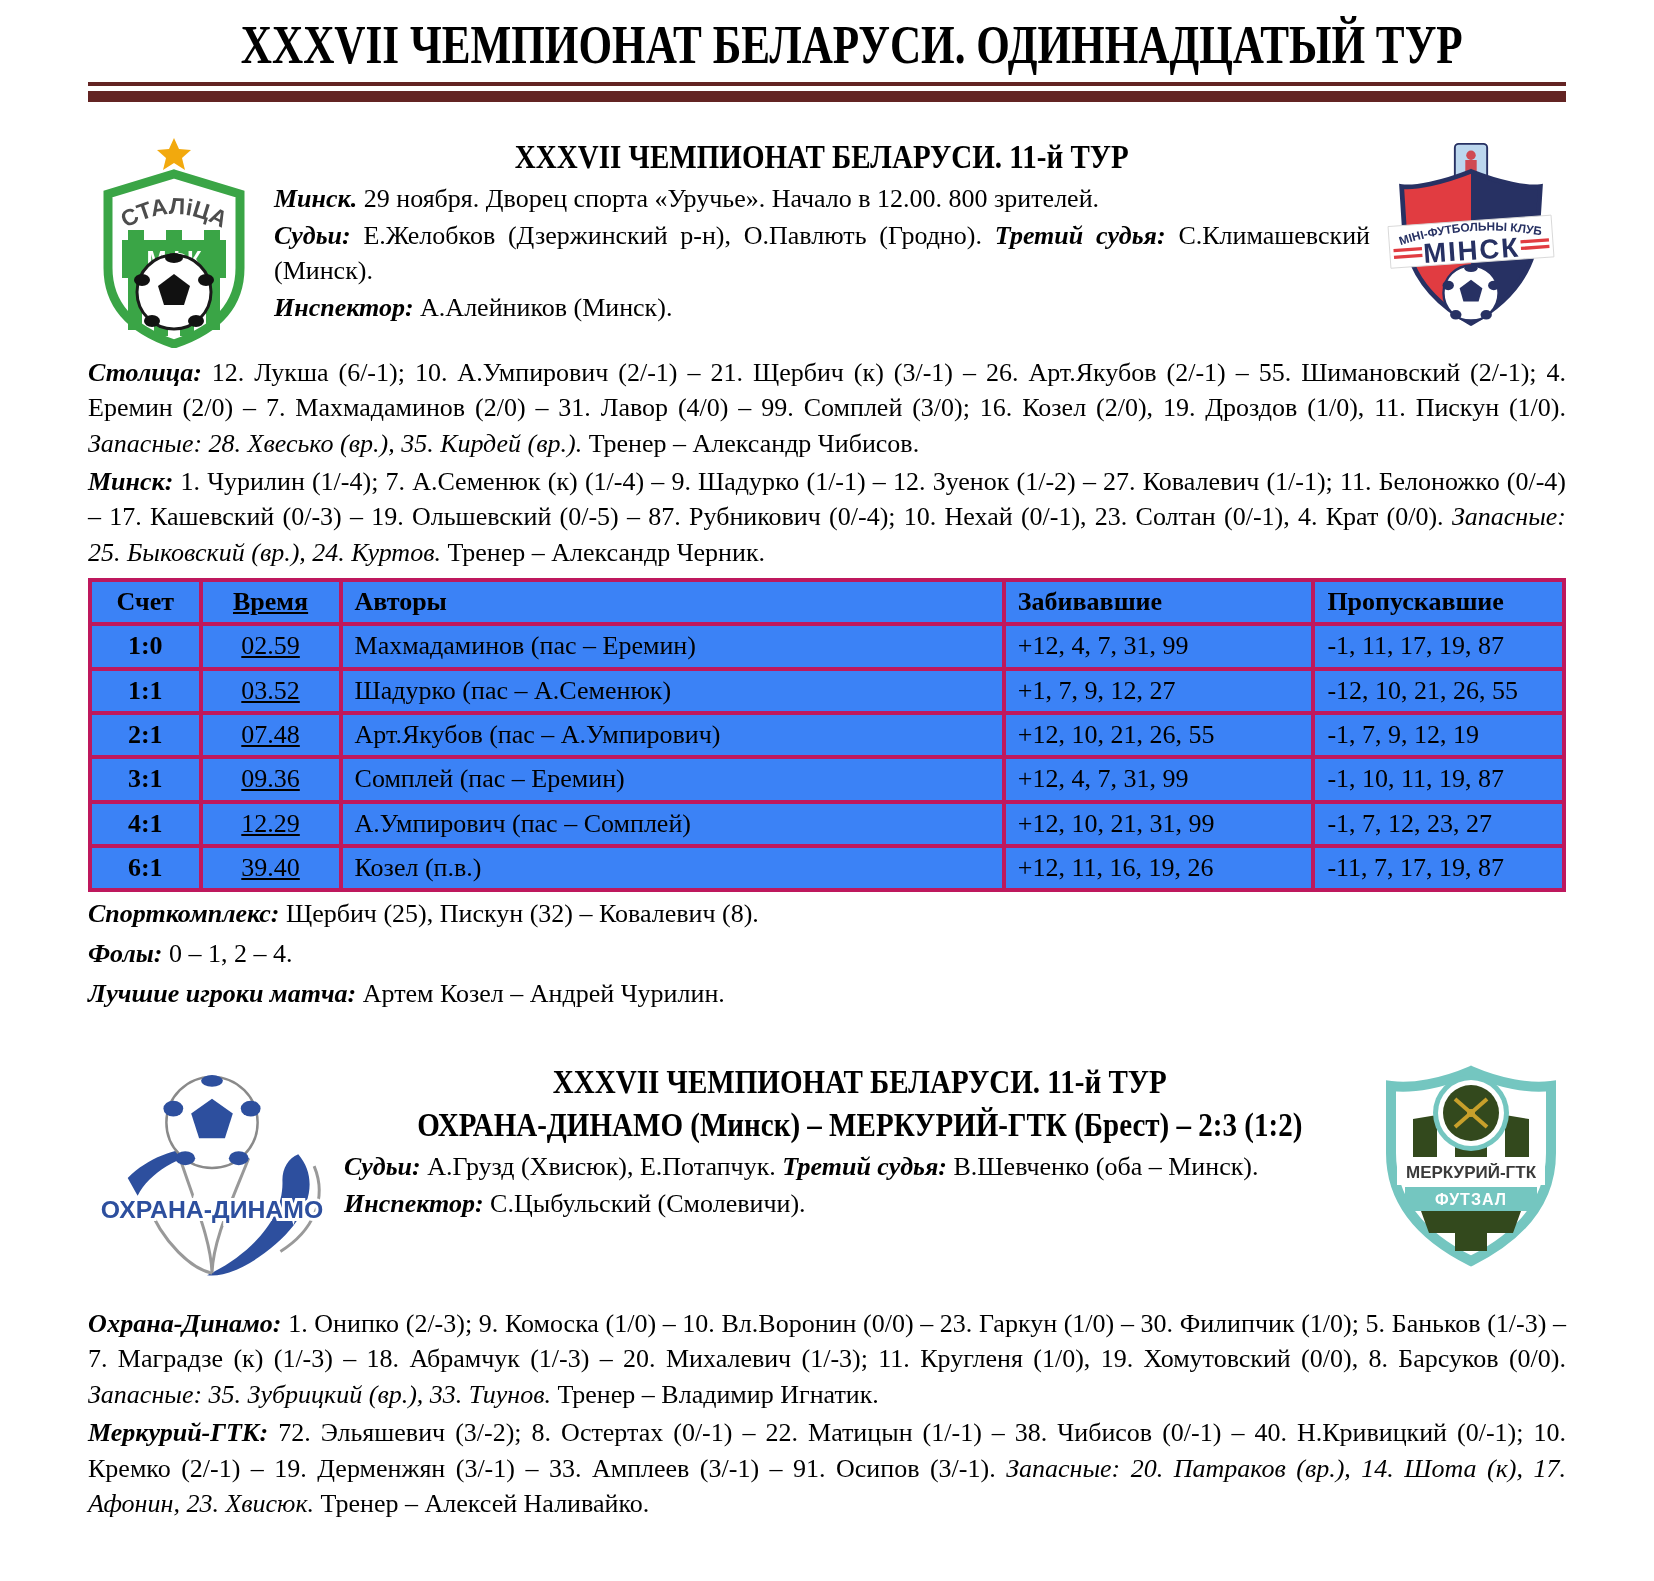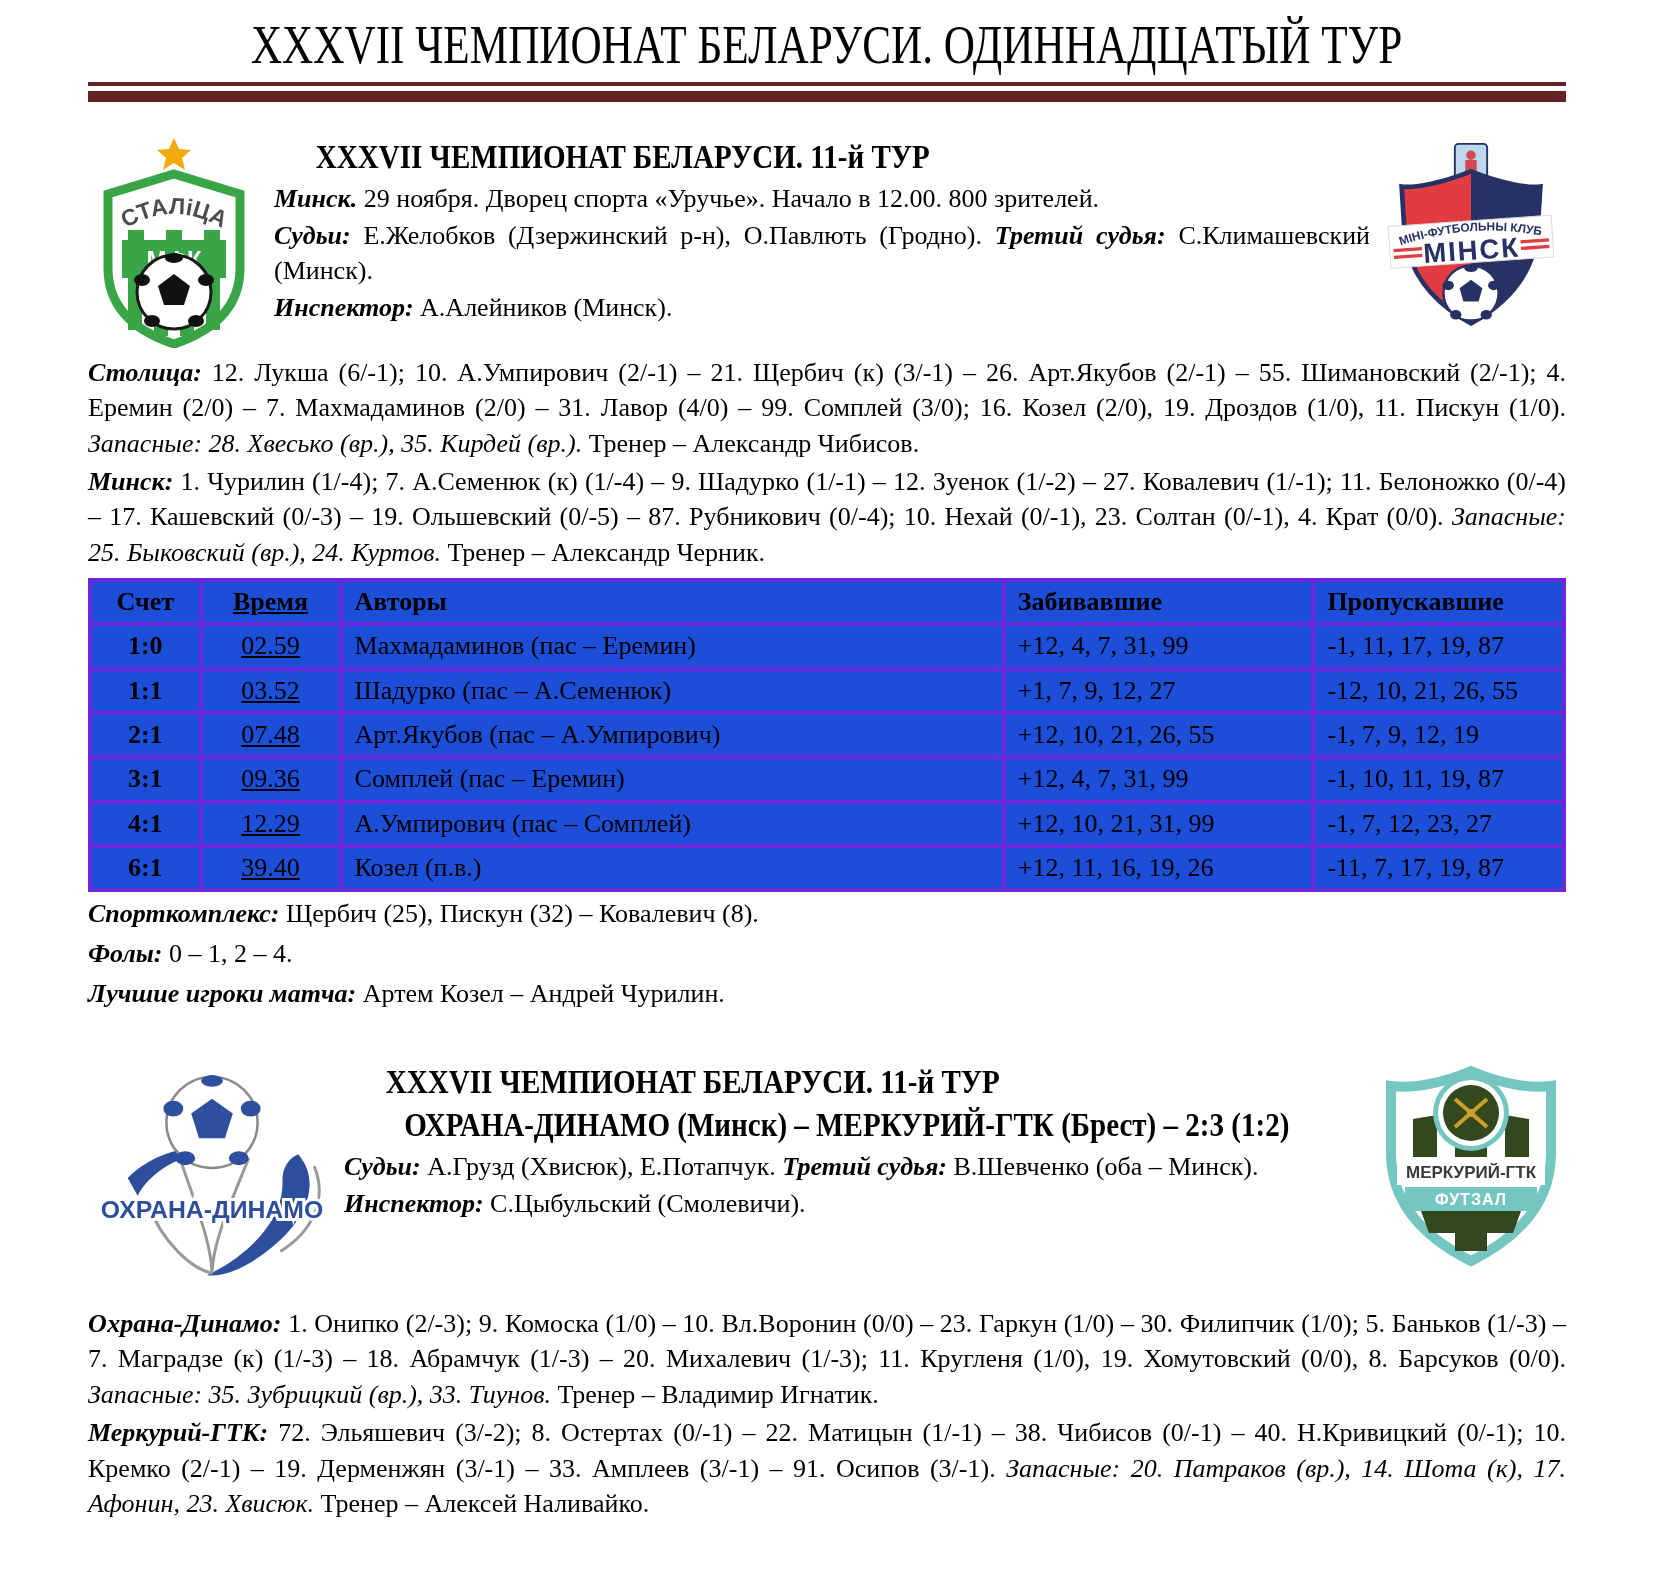--- a/index.html
+++ b/index.html
@@ -1,39 +1,39 @@
 <!DOCTYPE html>
 <html lang="ru"><head>
 <meta charset="utf-8">
 <style>
   html,body { margin:0; padding:0; background:#fff; }
   body { width:1654px; font-family:"Liberation Serif", serif; color:#000; }
   .page { padding:8px 88px 28px 88px; }
 
-  .doc-title { text-align:center; font-weight:normal; font-size:54px; margin:6px 0 4px 0; white-space:nowrap; }
+  .doc-title { font-weight:bold; font-size:54px; margin:6px 0 4px 0; white-space:nowrap; }
   .doc-title .condense { display:inline-block; transform:scaleX(0.80); transform-origin:center; }
   .rule-thin  { height:4px;  background:#632423; margin-top:6px; }
   .rule-thick { height:11px; background:#632423; margin-top:5px; }
 
   .match { margin-top:34px; }
   .match-head { display:flex; align-items:flex-start; }
   .head-center { flex:1 1 auto; min-width:0; padding:0 6px; }
   .logo-box { flex:0 0 auto; }
 
-  .round-title, .match-title { font-weight:bold; font-size:33px; line-height:1.3; white-space:nowrap; }
+  .round-title, .match-title { text-align:center; font-weight:bold; font-size:33px; line-height:1.3; white-space:nowrap; }
   .round-title .condense, .match-title .condense { display:inline-block; transform:scaleX(0.88); transform-origin:center; }
 
   p.info { font-size:26px; line-height:1.35; margin:2px 0; }
   p.justify { text-align:justify; }
   b.lbl { font-weight:bold;font-style:italic; }
 
   p.roster { font-size:26px; line-height:1.36; margin:3px 0; text-align:justify; }
 
   table.goals { width:100%; border-collapse:collapse; margin:8px 0 4px 0; font-size:26px; }
-  table.goals th, table.goals td { background:#1d4ed8; border:4px solid #6d28d9; padding:3px 12px; line-height:1.32; }
+  table.goals th, table.goals td { background:#3b82f6; border:4px solid #be185d; padding:3px 12px; line-height:1.32; }
   table.goals th { font-weight:bold; text-align:left; }
   .c-score { width:7.5%;  text-align:center; }
   .c-time  { width:9.5%;  text-align:center;text-decoration:underline; }
   .c-auth  { width:45%; }
   .c-for   { width:21%; }
   .c-against { width:17%; }
   td.c-score { font-weight:bold; }
 
   p.note { font-size:26px; line-height:1.42; margin:3px 0; }
 

